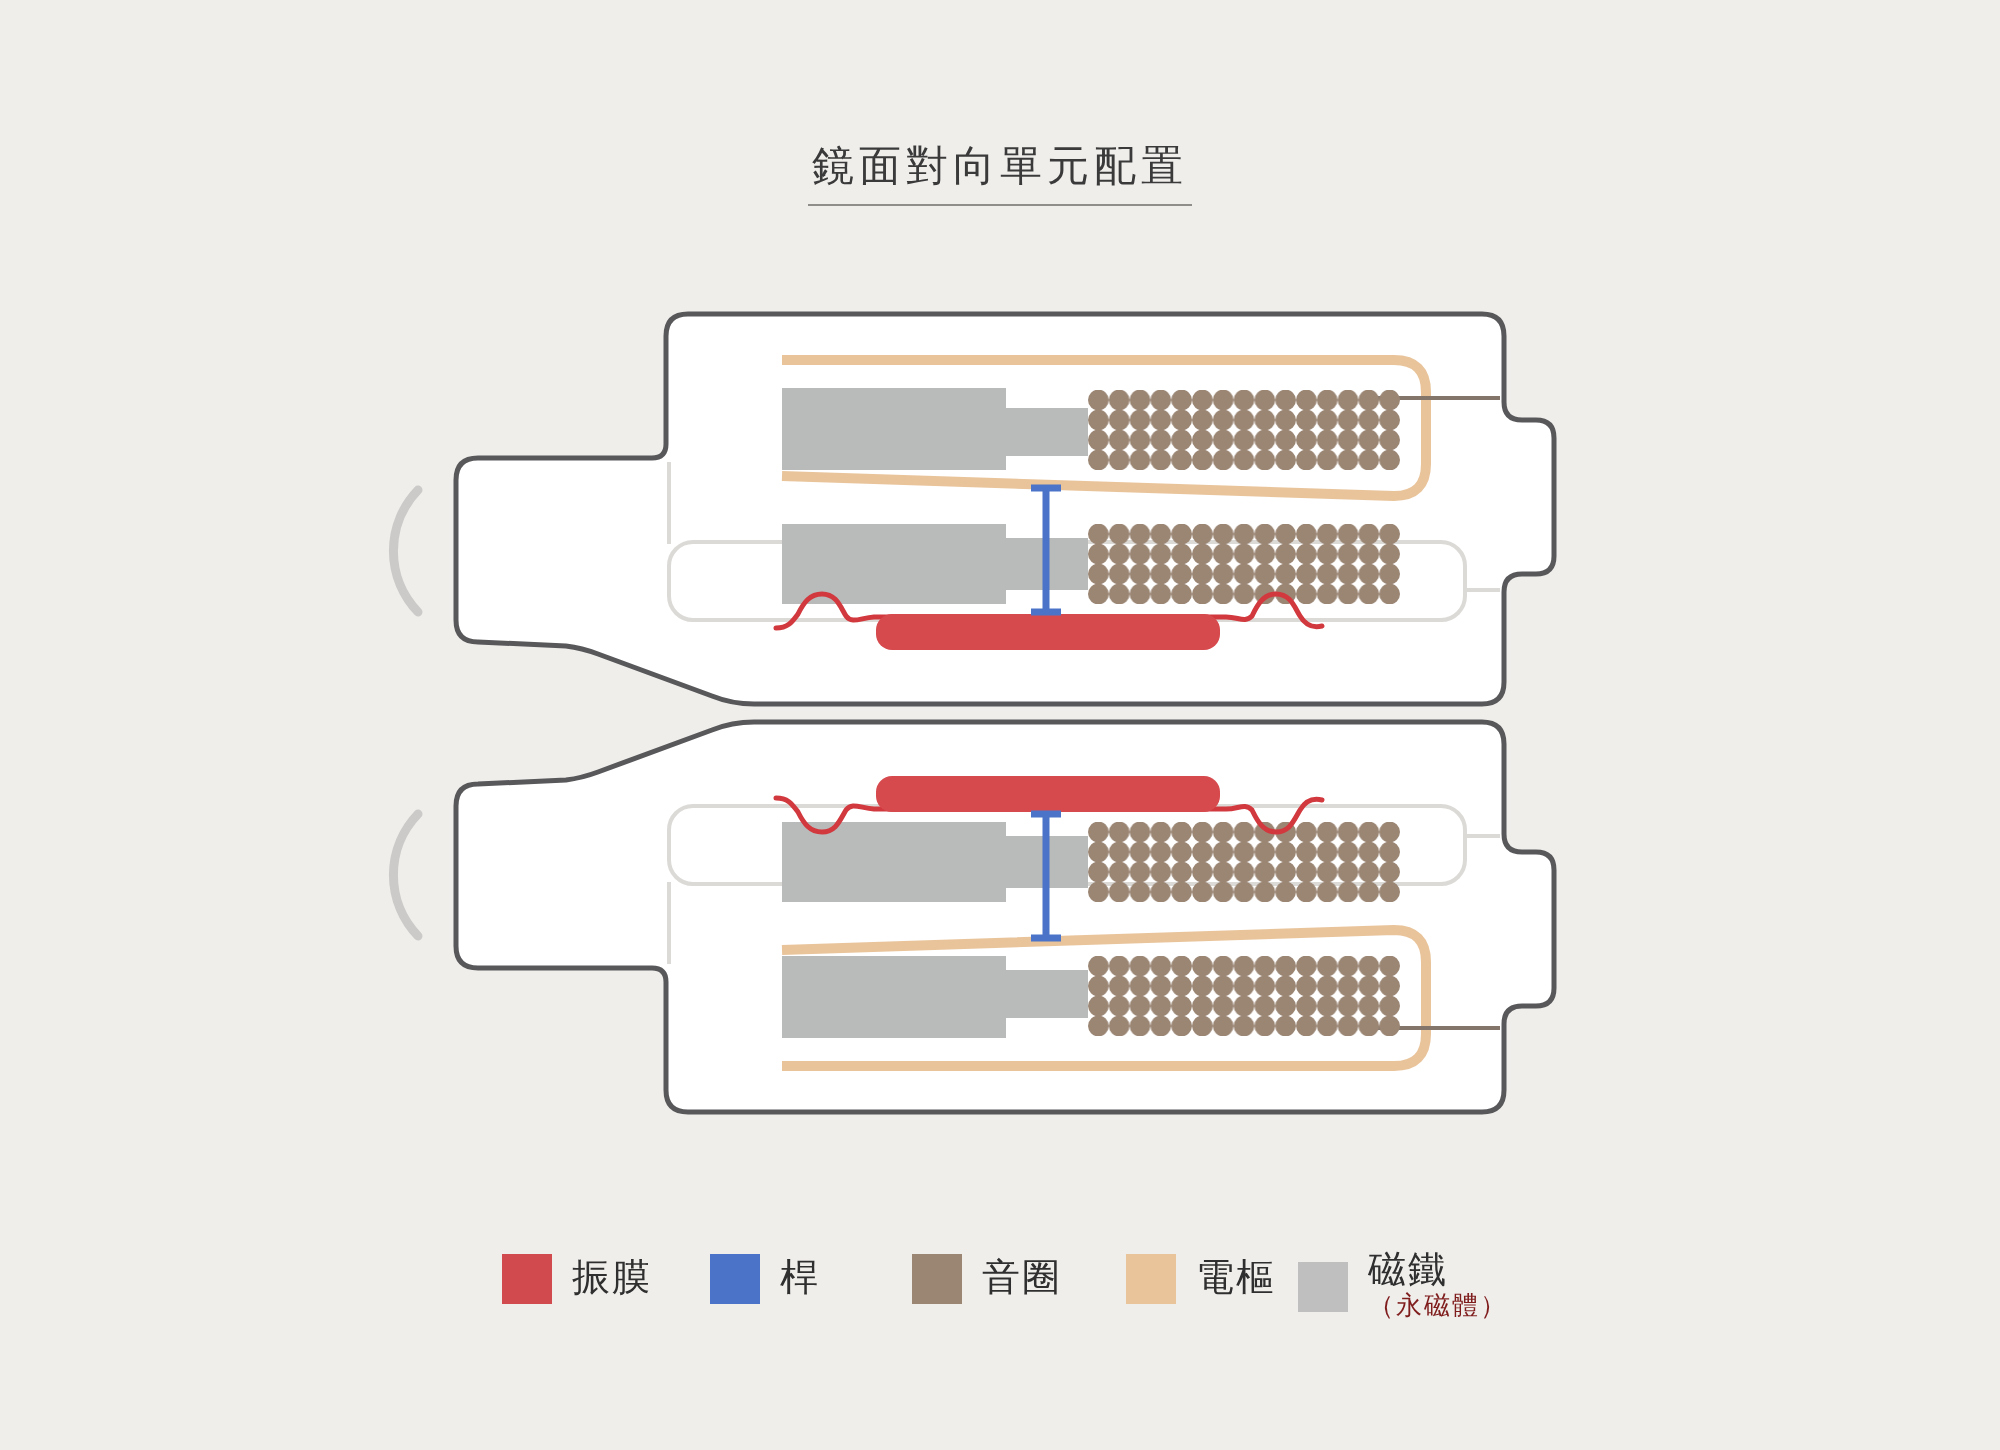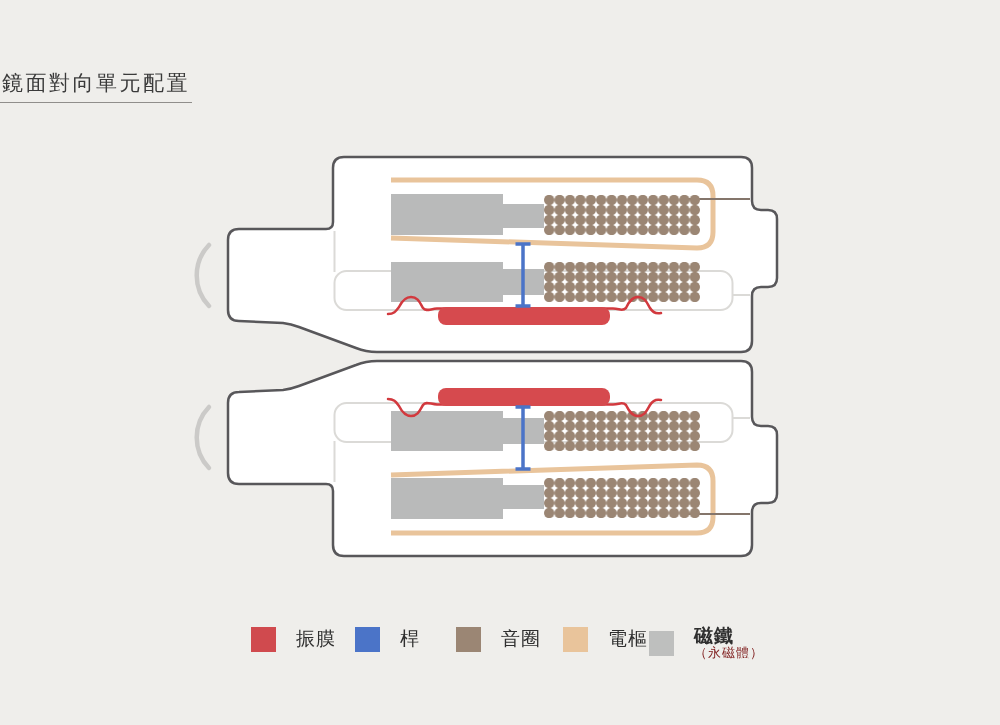--- a/index.html
+++ b/index.html
@@ -5,38 +5,38 @@
   html,body{margin:0;padding:0;}
   body{
     width:1000px;height:725px;overflow:hidden;position:relative;
     font-family:"Liberation Serif","DejaVu Serif",serif;
     background:#efeeeb;
   }
   .stage{position:absolute;left:0;top:0;width:1000px;height:725px;}
   svg.diagram{position:absolute;left:0;top:0;}
   .title-wrap{
     position:absolute;top:69px;left:0;width:1000px;
-    z-index:3;
+    text-align:center;z-index:3;
   }
   .title{
     display:inline-block;
     font-size:21px;letter-spacing:2.5px;color:#3a3a3a;
     border-bottom:1px solid #908e8b;
     padding:0 2px 5px 2px;
   }
   .legend{position:absolute;left:0;top:0;width:1000px;height:725px;z-index:3;}
   .legend-item{
     position:absolute;top:626px;
-    display:flex;align-items:center;gap:20px;
+    display:flex;align-items:center;gap:10px;
   }
   .legend-swatch{display:block;flex:0 0 auto;}
   .legend-label{
     font-size:19px;color:#2f2f2f;letter-spacing:1px;white-space:nowrap;
   }
-  .legend-label .main{display:block;line-height:19px;font-weight:bold;}
+  .legend-label .main{display:block;line-height:19px;}
   .legend-label .sub{display:block;font-size:13px;line-height:16px;color:#7f1d1d;}
 </style>
 </head>
 <body>
 
 <div class="stage">
 
   <svg class="diagram" width="1000" height="725" viewBox="0 0 1000 725" xmlns="http://www.w3.org/2000/svg">
     <defs>
       <pattern id="coilA" patternUnits="userSpaceOnUse" x="544" y="195" width="10.4" height="10">

